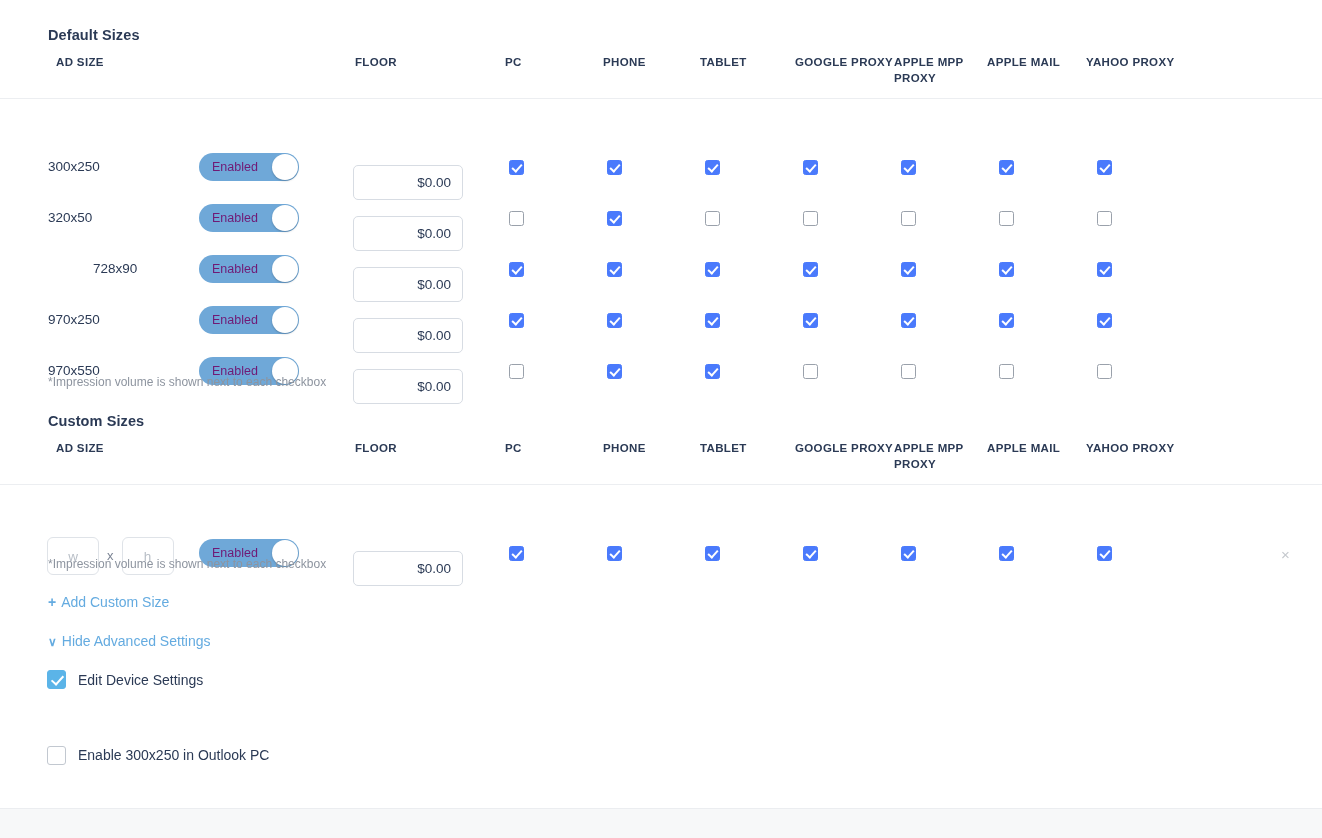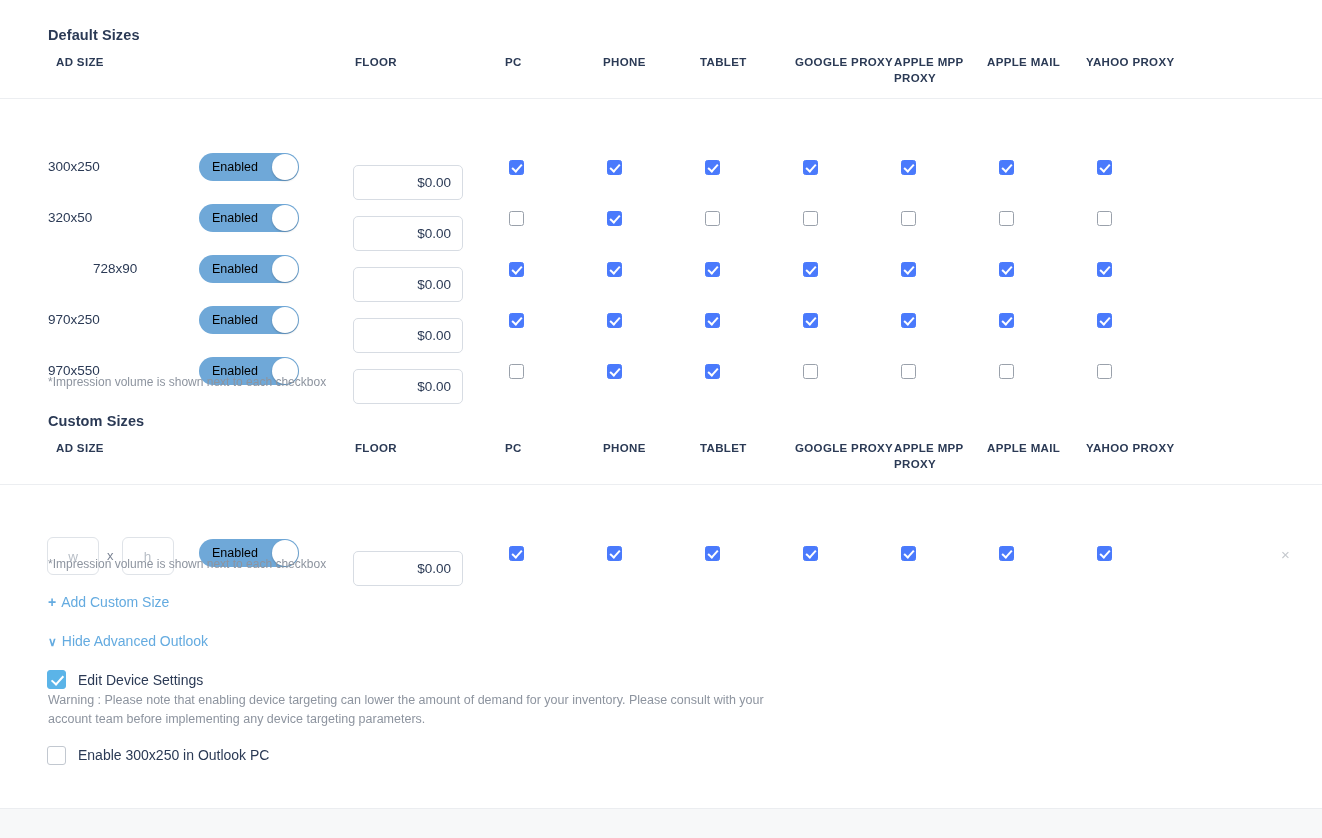--- a/index.html
+++ b/index.html
@@ -73,21 +73,21 @@
     cursor: pointer;
     display: block;
     padding: 0;
   }
   .toggle .tlabel {
     position: absolute;
     left: 13px;
     top: 0;
     line-height: 28px;
     font-size: 12.5px;
-    color: #000000;
+    color: #701a75;
     font-family: "Liberation Sans", sans-serif;
   }
   .toggle .knob {
     position: absolute;
     right: 1px;
     top: 1px;
     width: 26px;
     height: 26px;
     border-radius: 50%;
     background: #ffffff;
@@ -461,24 +461,23 @@
       </div>
   </div>
 
   <div class="note" style="left:48px; top:557px;">*Impression volume is shown next to each checkbox</div>
 
   <div class="lnk" style="left:48px; top:594px;">
     <span class="gl">+</span><span>Add Custom Size</span>
   </div>
 
   <div class="lnk" style="left:48px; top:633px;">
-    <span class="gl" style="font-size:12px;">∨</span><span>Hide Advanced Outlook</span>
+    <span class="gl" style="font-size:12px;">∨</span><span>Hide Advanced Settings</span>
   </div>
 
   <button class="adv-cbx on" style="left:47px; top:670px;"></button>
   <div class="adv-label" style="left:78px; top:672px;">Edit Device Settings</div>
-  <div class="adv-desc" style="left:48px; top:691px;">Warning : Please note that enabling device targeting can lower the amount of demand for your inventory. Please consult with your account team before implementing any device targeting parameters.</div>
 
   <button class="adv-cbx" style="left:47px; top:746px;"></button>
   <div class="adv-label" style="left:78px; top:747px;">Enable 300x250 in Outlook PC</div>
 
   <div class="footer-strip"></div>
 </div>
 
 </body></html>

